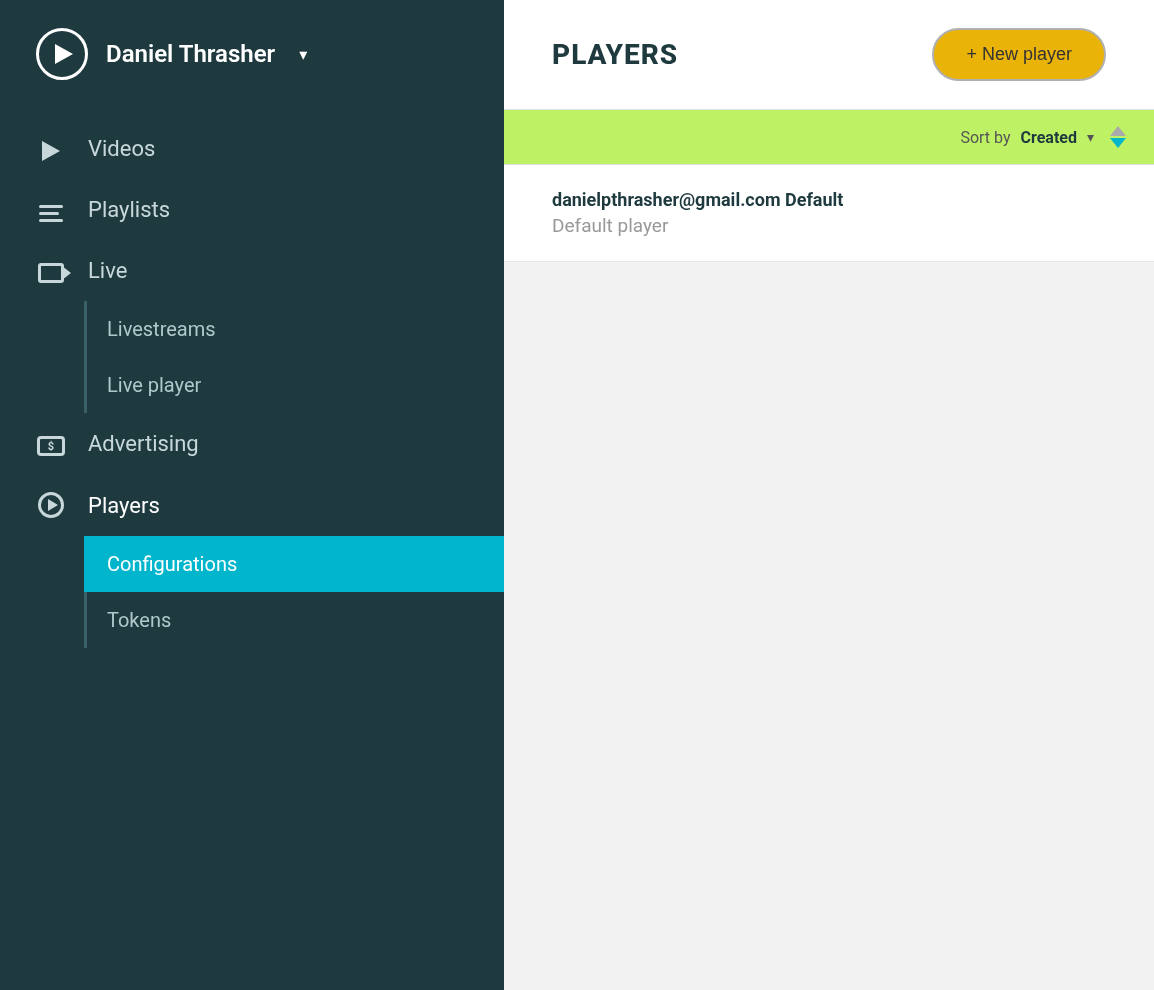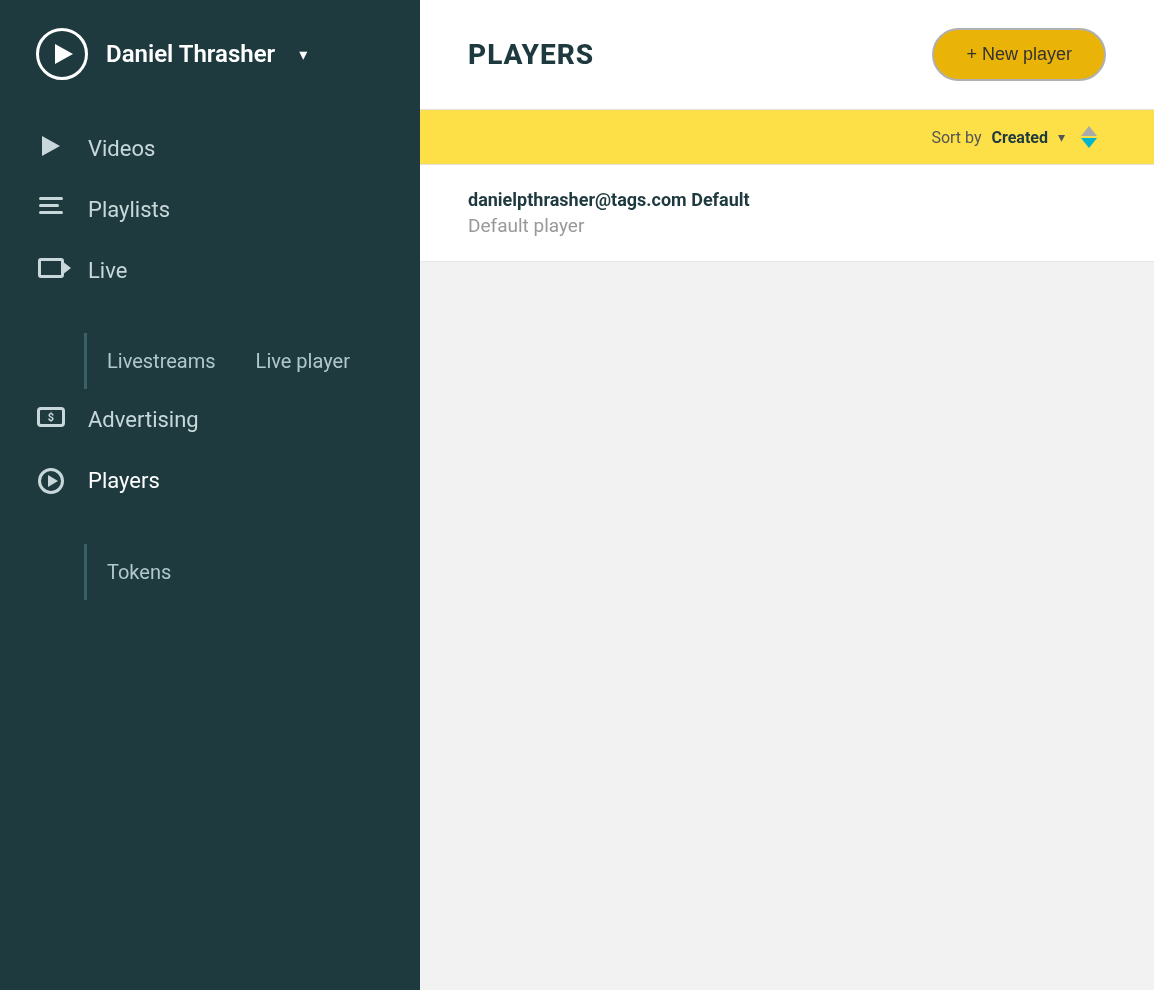--- a/index.html
+++ b/index.html
@@ -6,21 +6,21 @@
     body {
       font-family: -apple-system, BlinkMacSystemFont, 'Segoe UI', Roboto, sans-serif;
       display: flex;
       height: 990px;
       width: 1154px;
       overflow: hidden;
     }
 
     
     .sidebar {
-      width: 420px;
+      width: 504px;
       background-color: #1e3a3f;
       color: #fff;
       display: flex;
       flex-direction: column;
       flex-shrink: 0;
     }
 
     .sidebar-header {
       display: flex;
       align-items: center;
@@ -62,21 +62,21 @@
     }
 
     .sidebar-nav {
       display: flex;
       flex-direction: column;
       padding: 10px 0;
     }
 
     .nav-item {
       display: flex;
-      align-items: flex-start;
+      align-items: flex-end;
       gap: 22px;
       padding: 18px 36px;
       color: #c8d8da;
       font-size: 22px;
       cursor: pointer;
       text-decoration: none;
     }
 
     .nav-item .nav-icon {
       width: 30px;
@@ -87,21 +87,21 @@
     }
 
     .nav-item.active-parent {
       color: #fff;
     }
 
     .sub-nav {
       border-left: 3px solid #3a6068;
       margin-left: 84px;
       display: flex;
-      flex-direction: row;
+      flex-direction: column;
     }
 
     .sub-nav-item {
       padding: 16px 20px;
       color: #b0c8cc;
       font-size: 20px;
       cursor: pointer;
     }
 
     .sub-nav-item.active {
@@ -109,21 +109,20 @@
       color: #fff;
       margin-left: -3px;
       padding-left: 23px;
       border-left: none;
     }
 
     
     .nav-section {
       display: flex;
       flex-direction: column;
-      gap: 32px;
     }
 
     
     .main-content {
       flex: 1;
       background-color: #f2f2f2;
       display: flex;
       flex-direction: column;
     }
 
@@ -148,22 +147,22 @@
       border: 2px solid #b0b0b0;
       border-radius: 50px;
       padding: 14px 32px;
       font-size: 18px;
       color: #333;
       cursor: pointer;
       font-weight: 400;
     }
 
     .sort-bar {
-      background-color: #fde047;
-      padding: 16px 57px;
+      background-color: #bef264;
+      padding: 16px 28px;
       display: flex;
       align-items: center;
       justify-content: flex-end;
       gap: 10px;
       border-bottom: 1px solid #e0e0e0;
     }
 
     .sort-label {
       font-size: 16px;
       color: #555;
@@ -364,20 +363,21 @@
     <div class="nav-section">
       <div class="nav-item active-parent">
         <span class="nav-icon">
           <div class="icon-players">
             <div class="icon-players-inner"></div>
           </div>
         </span>
         <span>Players</span>
       </div>
       <div class="sub-nav">
+        <div class="sub-nav-item active">Configurations</div>
         <div class="sub-nav-item">Tokens</div>
       </div>
     </div>
 
   </nav>
 </div>
 
 <div class="main-content">
   <div class="main-header">
     <h1 class="page-title">PLAYERS</h1>
@@ -389,17 +389,17 @@
     <span class="sort-value">Created</span>
     <span class="sort-chevron">▾</span>
     <div class="sort-arrows">
       <div class="arrow-up"></div>
       <div class="arrow-down"></div>
     </div>
   </div>
 
   <div class="player-list">
     <div class="player-item">
-      <div class="player-name">danielpthrasher@tags.com Default</div>
+      <div class="player-name">danielpthrasher@gmail.com Default</div>
       <div class="player-desc">Default player</div>
     </div>
   </div>
 </div>
 
 </body></html>

